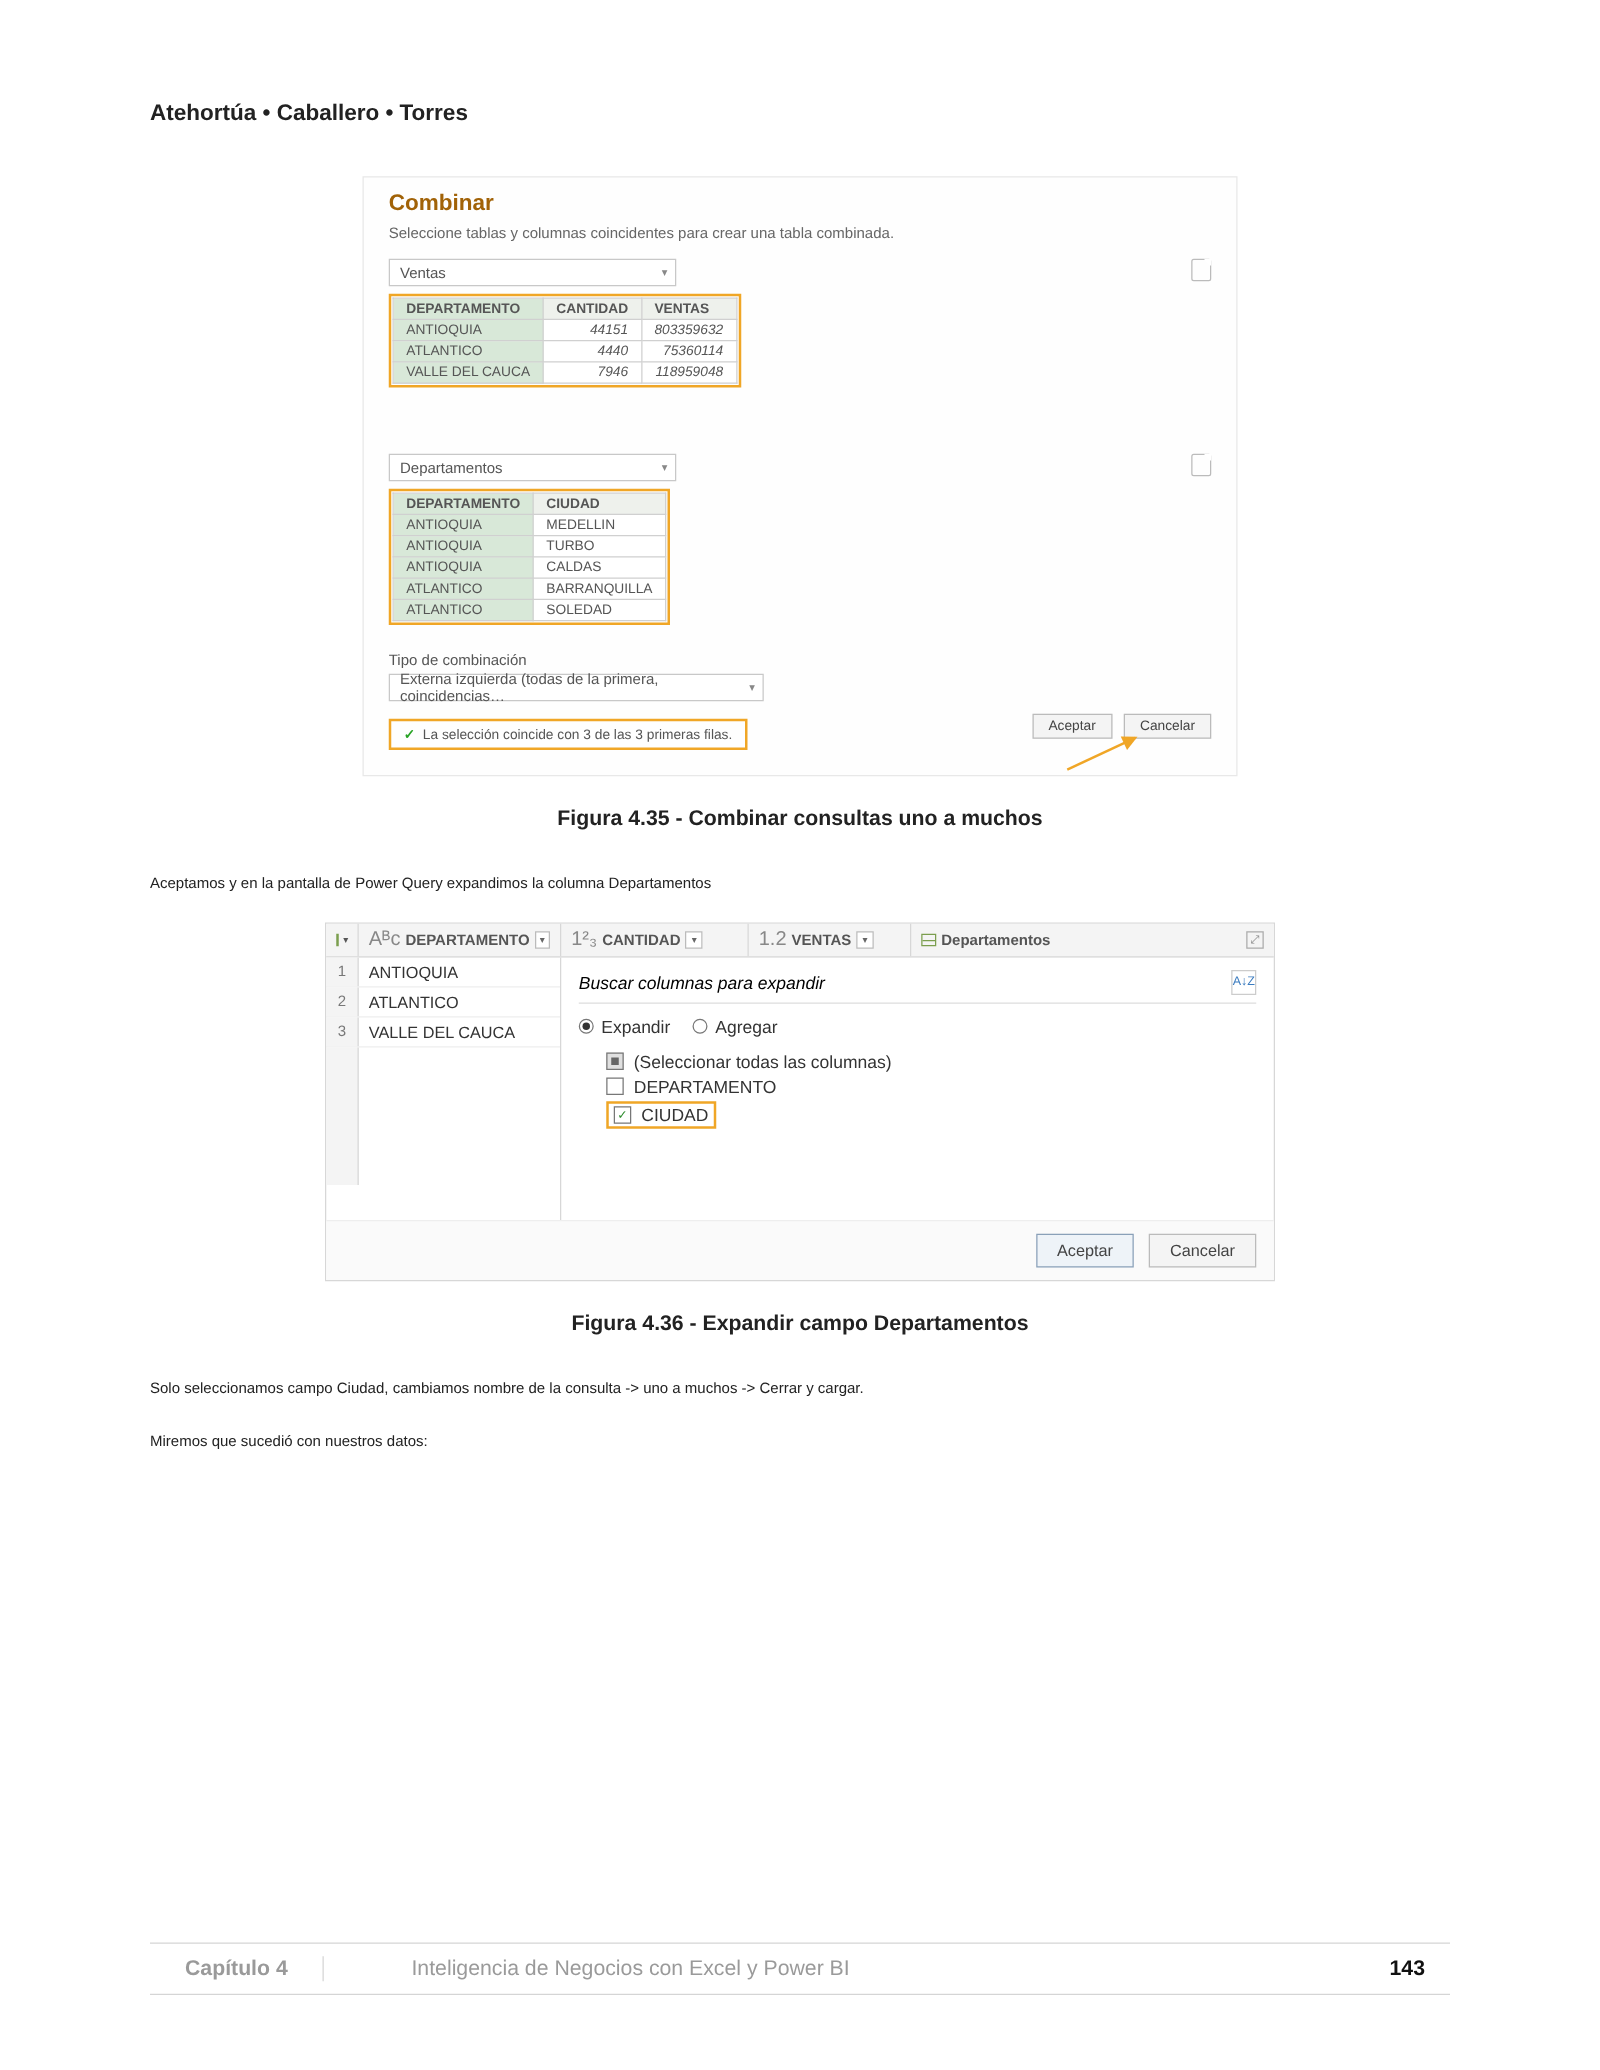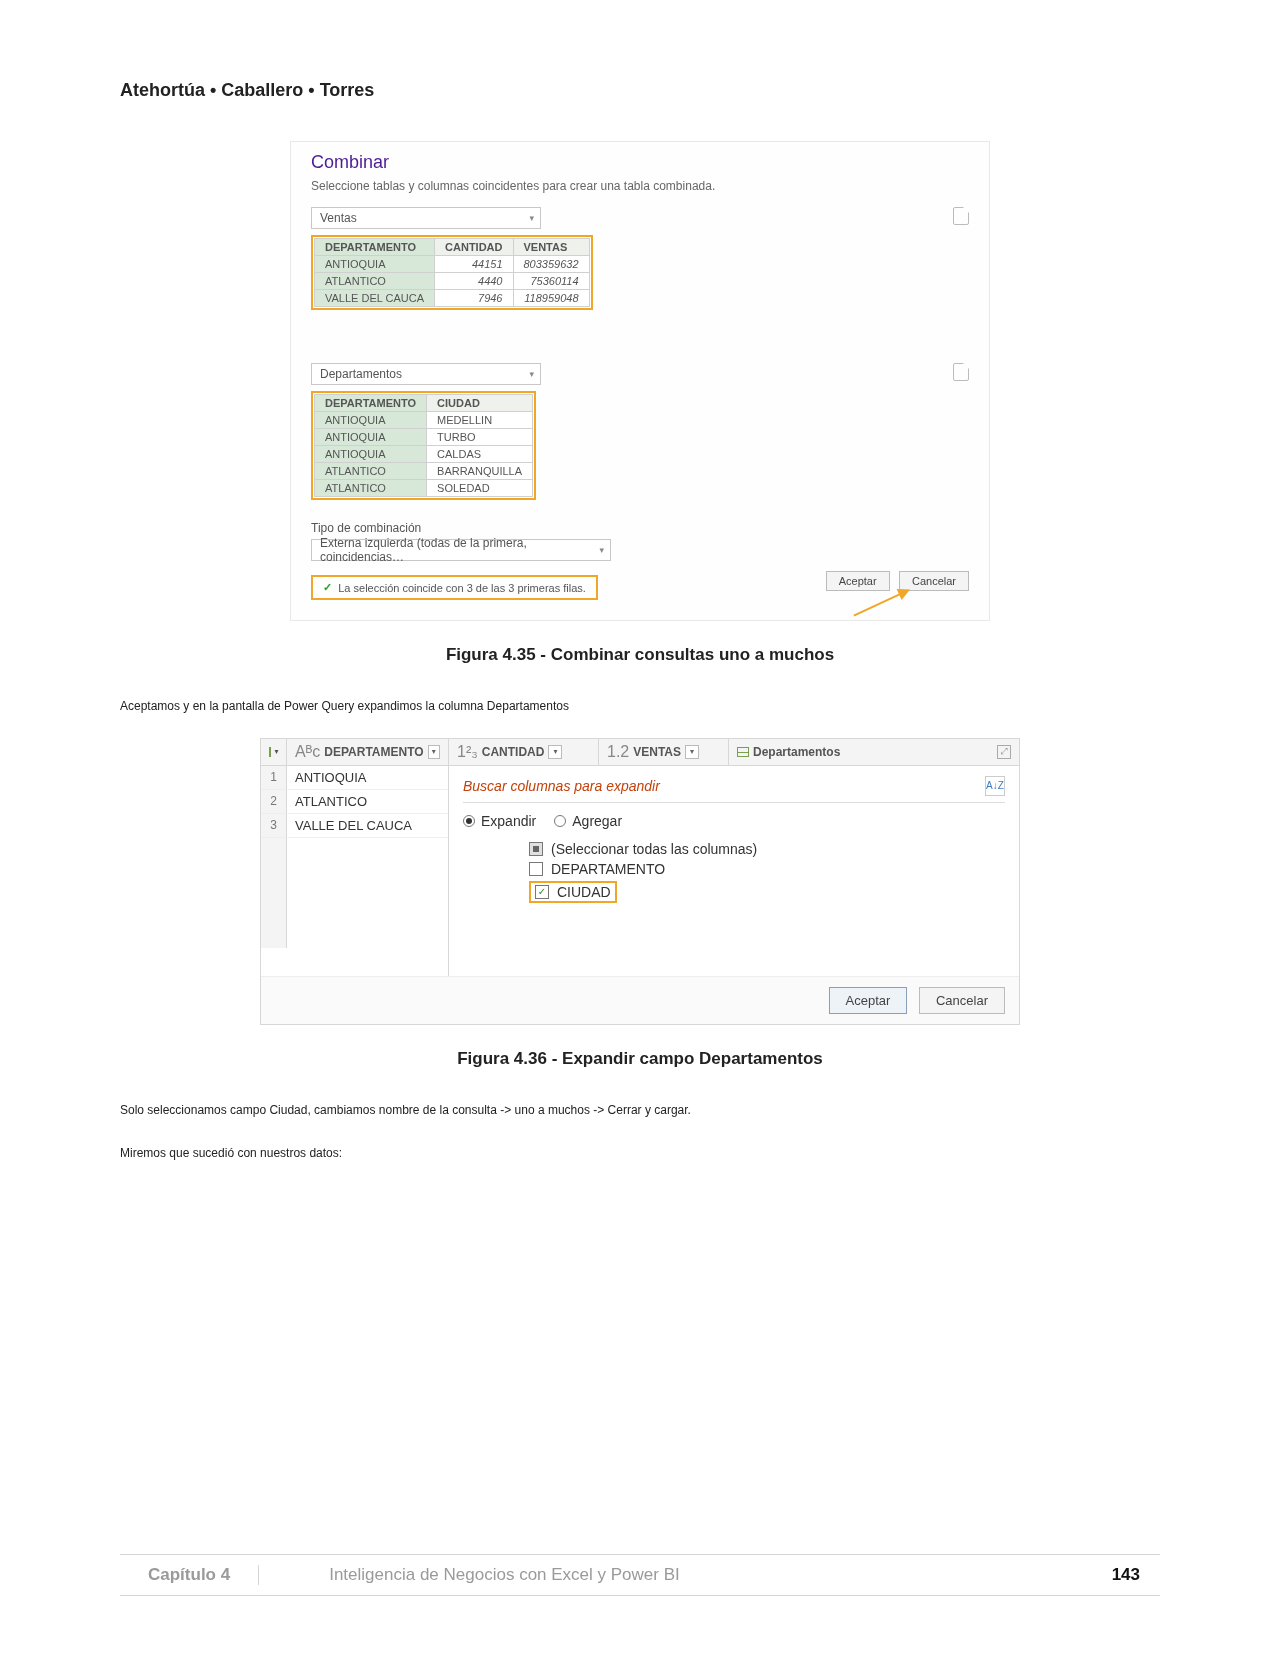--- a/index.html
+++ b/index.html
@@ -29,22 +29,23 @@
     width: 700px;
     padding: 10px 20px 20px 20px;
     border: 1px solid #e8e8e8;
     font-size: 12px;
     color: #555;
     background: #fefefe;
     position: relative;
   }
   .fig1-title {
     font-size: 18px;
-    color: #4c1d95;
+    color: #a16207;
     margin-bottom: 6px;
+    font-weight: bold;
   }
   .fig1-sub {
     font-size: 12px;
     color: #666;
     margin-bottom: 14px;
   }
   .dropdown {
     display: inline-flex;
     align-items: center;
     justify-content: space-between;
@@ -251,21 +252,21 @@
   }
   .search-row {
     display: flex;
     align-items: center;
     justify-content: space-between;
     border-bottom: 1px solid #ddd;
     padding-bottom: 6px;
     margin-bottom: 10px;
   }
   .search-row .ph {
-    color: #c2410c;
+    color: #000000;
     font-style: italic;
     font-size: 14px;
   }
   .sort-icon {
     width: 20px; height: 20px;
     border: 1px solid #ccc;
     display: inline-flex;
     align-items: center;
     justify-content: center;
     font-size: 10px;
@@ -291,21 +292,20 @@
   .col-list {
     font-size: 14px;
     color: #333;
     padding-left: 22px;
   }
   .col-list .item {
     display: flex;
     align-items: center;
     gap: 8px;
     padding: 2px 0;
-    margin-left: 44px;
   }
   .cb {
     width: 14px; height: 14px;
     border: 1px solid #777;
     display: inline-flex;
     align-items: center;
     justify-content: center;
     font-size: 10px;
     background:#fff;
   }

